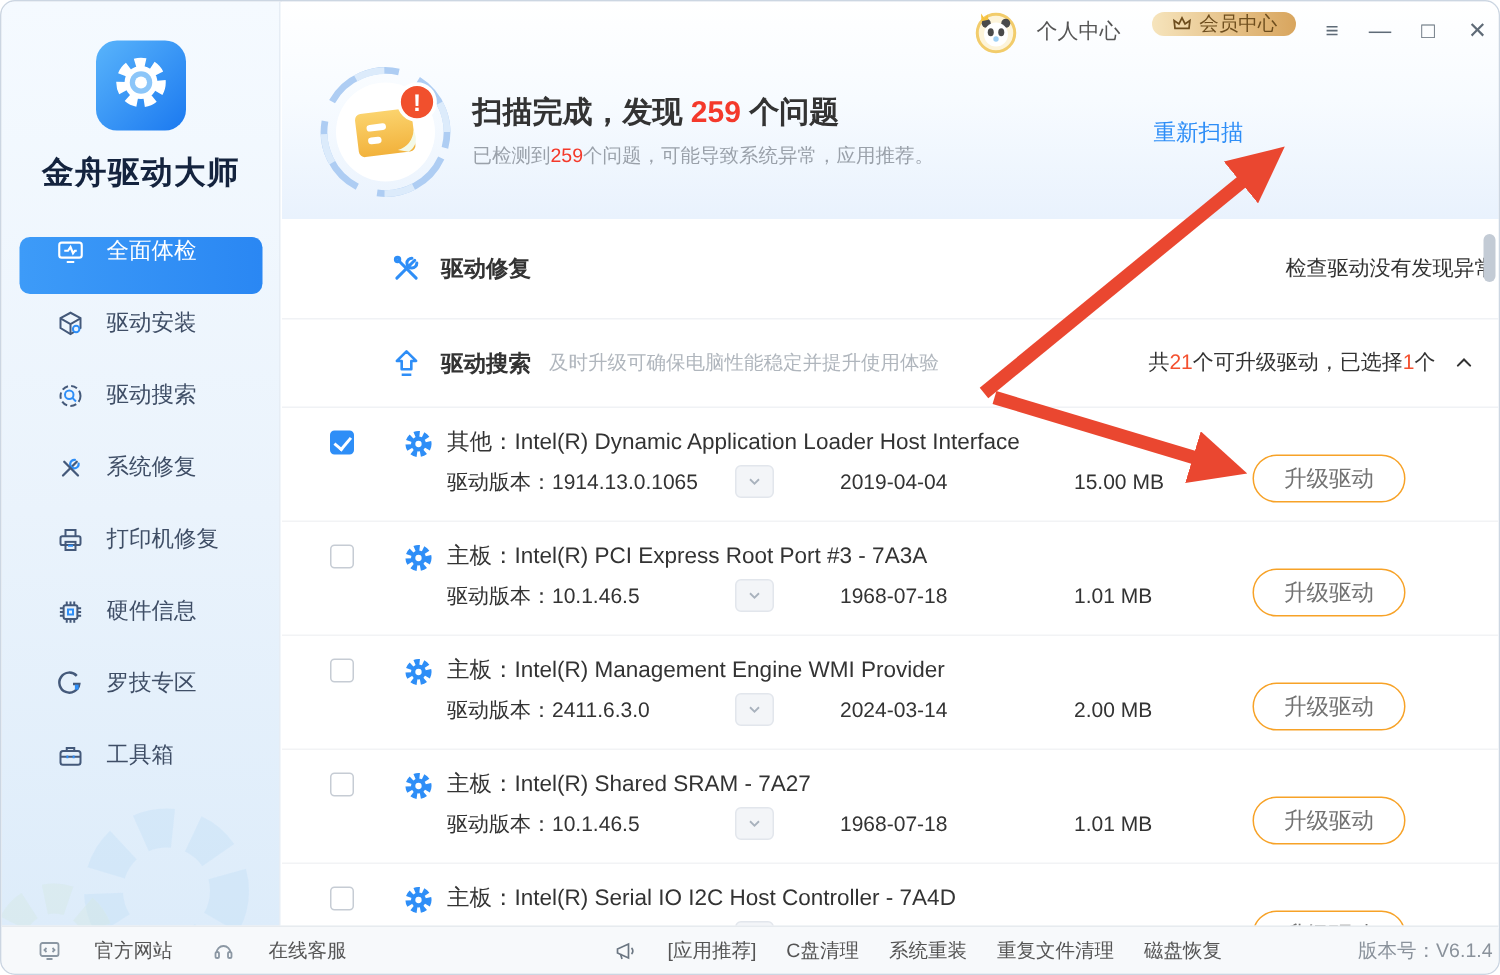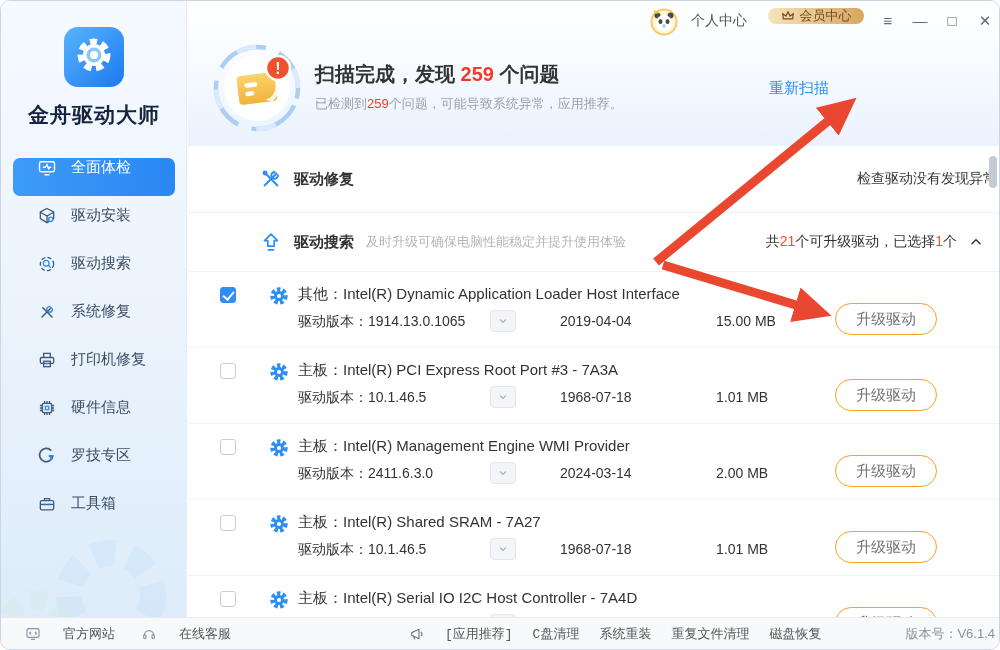--- a/index.html
+++ b/index.html
@@ -21,21 +21,21 @@
   .menu-item.active { background:linear-gradient(90deg,#3d9bf8,#2a87f3); color:#fff; }
   .watermark { position:absolute; left:-10px; bottom:-20px; opacity:.55; }
 
   
   #footer { position:absolute; left:0; bottom:0; width:1000px; height:32px; background:#f7f9fb;
             border-top:1px solid #e7ebef; z-index:20; display:flex; align-items:center;
             font-size:13px; color:#555; }
   .ft-link { display:flex; align-items:center; gap:22px; cursor:pointer; }
   .ft-icon { width:16px; height:16px; color:#8b97a3; }
   #footer .ft-left { display:flex; gap:26px; margin-left:24px; }
-  #footer .ft-mid { display:flex; gap:20px; margin-left:178px; align-items:center;font-family:Liberation Mono, monospace; }
+  #footer .ft-mid { display:flex; gap:20px; margin-left:178px; align-items:center; }
   #footer .ft-ver { margin-left:auto; margin-right:6px; color:#8a929b; }
 
   
   #main { position:absolute; left:187px; top:0; width:813px; height:618px;text-decoration:underline; }
   #main-header { position:absolute; left:0; top:0; width:813px; height:145px;
                  background:linear-gradient(180deg,#ffffff 0%,#f7fbff 45%,#e9f2fd 100%); }
 
   
   .titlebar { position:absolute; top:0; left:0; width:813px; height:40px; }
   .avatar { position:absolute; left:460px; top:4px; width:32px; height:32px; cursor:pointer; }

